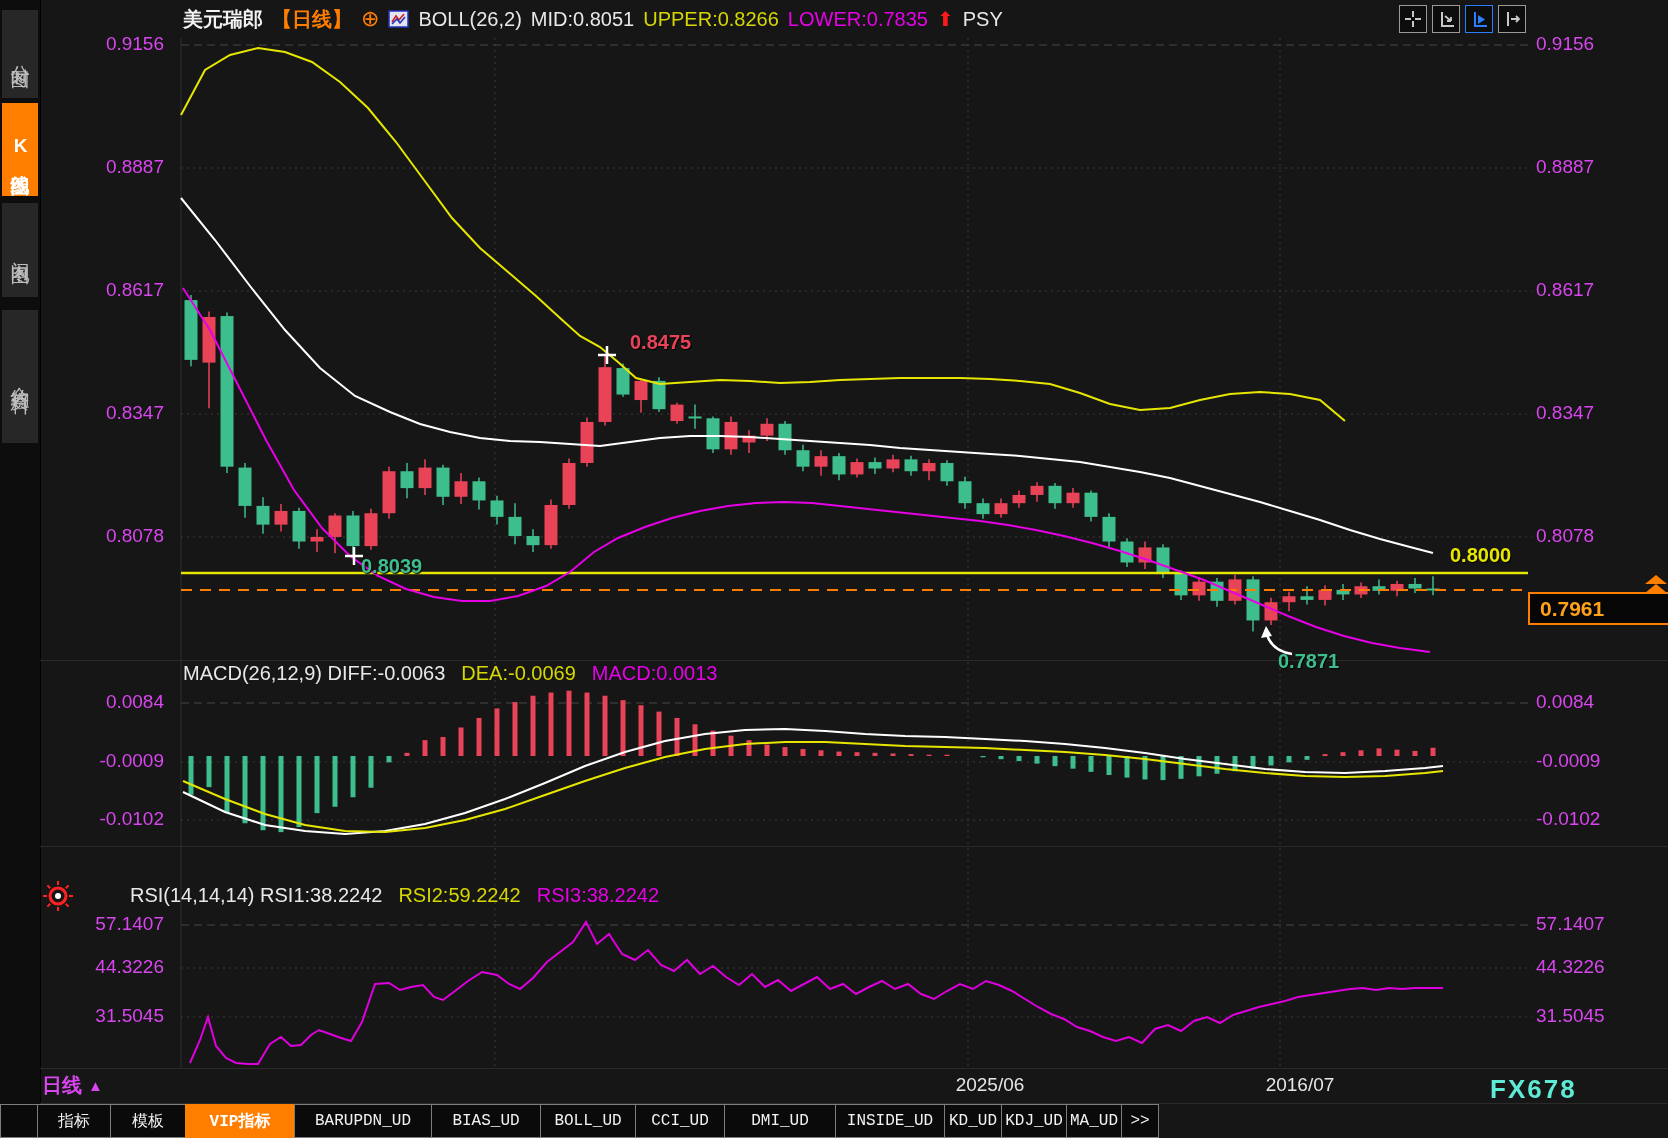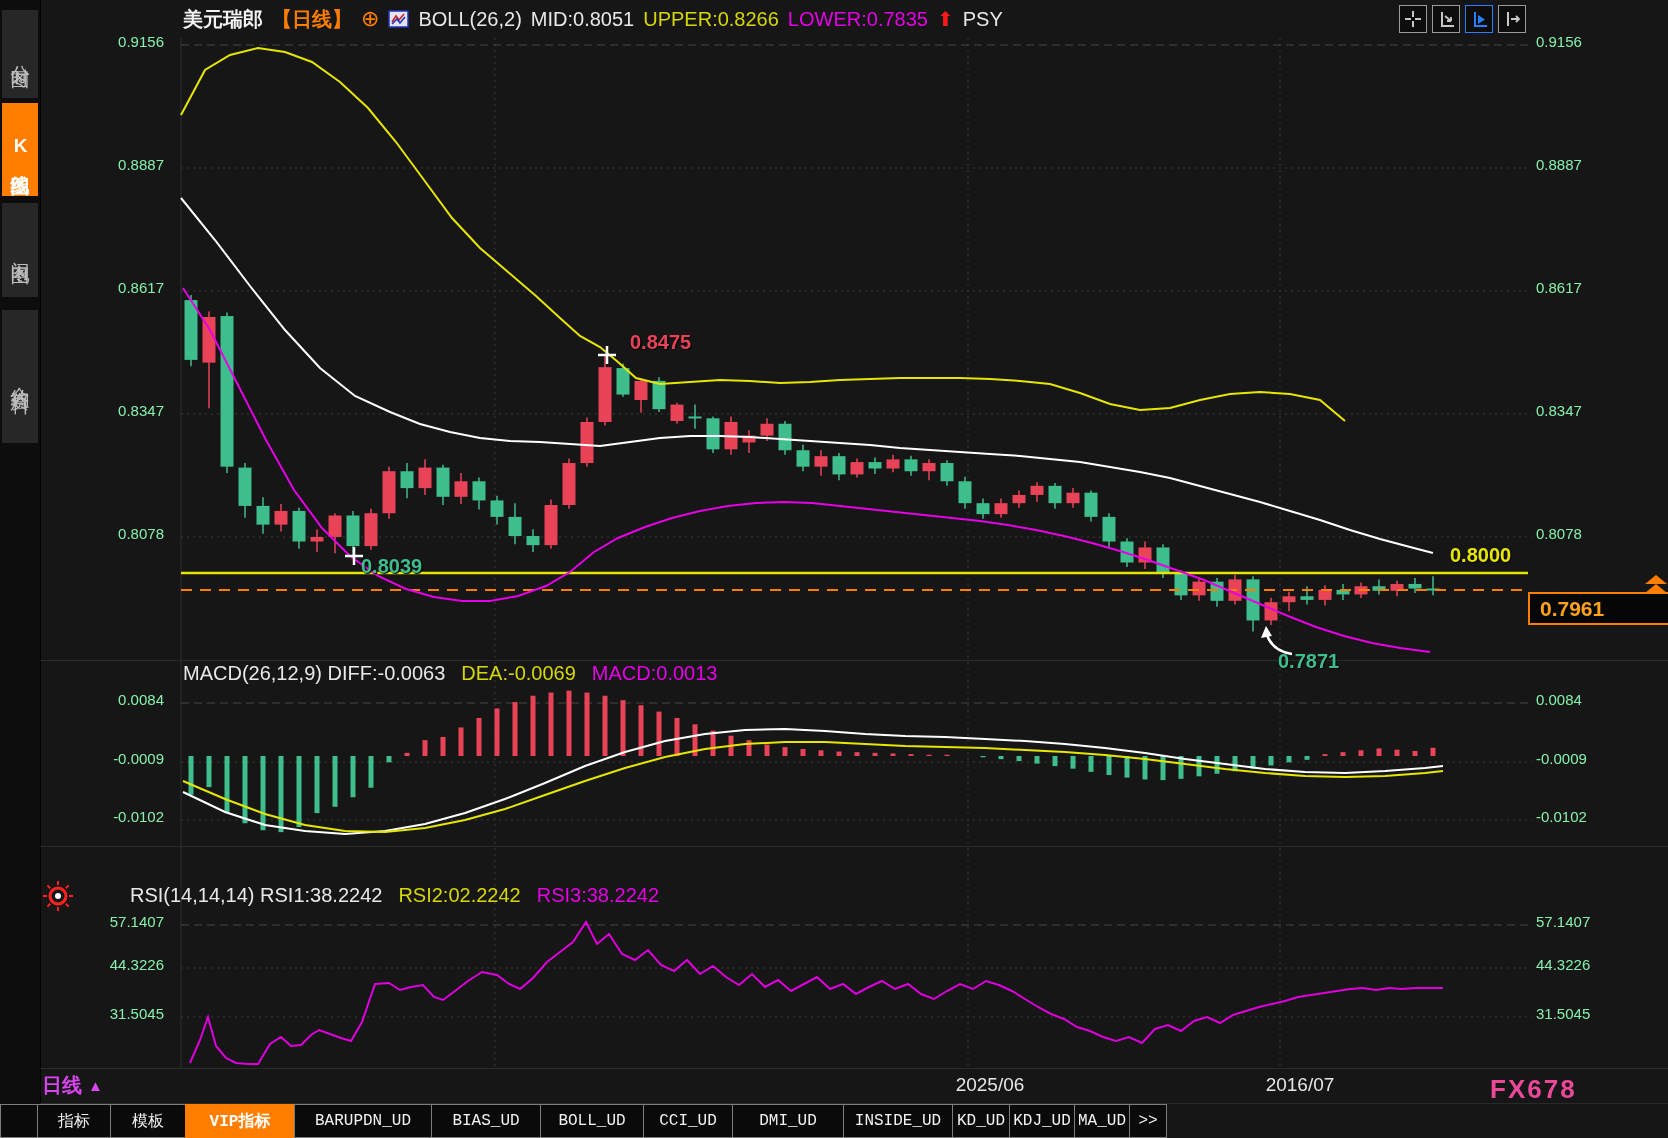--- a/index.html
+++ b/index.html
@@ -18,33 +18,33 @@
   .hd-target{color:#ff7e00;font-size:22px;line-height:20px;}
   .hd-white{color:#e8e8e8;}
   .hd-yellow{color:#d6d600;}
   .hd-magenta{color:#e600e6;}
   .hd-arrow{color:#ff1a1a;font-size:20px;}
   
   #toolbar{position:absolute;left:1399px;top:5px;display:flex;gap:5px;}
   .tool-btn{width:26px;height:26px;border:1px solid #9a9a9a;background:#0d0d0d;display:flex;align-items:center;justify-content:center;cursor:pointer;}
   .tool-btn.active{border-color:#2a7fff;}
   
-  .axis-lab{position:absolute;font-size:15px;color:#86efac;white-space:nowrap;}
+  .axis-lab{position:absolute;font-size:19px;color:#d946ef;white-space:nowrap;}
   .axis-left{left:50px;width:114px;text-align:right;}
   .axis-right{left:1536px;text-align:left;}
   
   .pane-header{position:absolute;display:flex;gap:16px;font-size:20px;white-space:nowrap;}
   
   .ann{position:absolute;font-size:20px;font-weight:bold;text-shadow:1px 1px 1px #000;white-space:nowrap;text-align:right;}
   #last-price-box{position:absolute;left:1528px;top:592px;width:134px;height:29px;border:2px solid #ff7e00;
        background:#060606;color:#ffa21a;font-size:21px;font-weight:bold;display:flex;align-items:center;padding-left:10px;}
   
   #period-btn{position:absolute;left:42px;top:1072px;font-size:20px;font-weight:bold;color:#d946ef;display:flex;align-items:center;gap:6px;cursor:pointer;}
   .x-lab{position:absolute;top:1074px;font-size:19px;color:#e6e6e6;transform:translateX(-50%);}
-  #watermark{position:absolute;left:1490px;top:1074px;font-size:26px;font-weight:bold;letter-spacing:2px;color:#ec4899;}
+  #watermark{position:absolute;left:1490px;top:1074px;font-size:26px;font-weight:bold;letter-spacing:2px;color:#5eead4;}
   
   #tab-bar{position:absolute;left:0;top:1104px;width:1668px;height:34px;display:flex;align-items:stretch;}
   .tab{box-sizing:border-box;border:1px solid #7d7d7d;margin-left:-1px;background:#0a0a0a;color:#f2f2f2;
        display:flex;align-items:center;justify-content:center;font-family:"Liberation Mono",monospace;
        font-size:16px;cursor:pointer;white-space:nowrap;}
   .tab.active{background:#ff7e00;border-color:#ff7e00;color:#fff;font-weight:bold;}
   .tab-spacer{box-sizing:border-box;border:1px solid #7d7d7d;background:#0a0a0a;}
   .sep{position:absolute;left:40px;width:1628px;height:1px;background:#2a2a2a;}
   #chart-svg{position:absolute;left:0;top:0;}
 </style>
@@ -364,21 +364,21 @@
   </div>
 
   <div class="pane-header" style="left:183px;top:662px;">
     <span class="hd-white">MACD(26,12,9) DIFF:-0.0063</span>
     <span class="hd-yellow">DEA:-0.0069</span>
     <span class="hd-magenta">MACD:0.0013</span>
   </div>
 
   <div class="pane-header" style="left:130px;top:884px;">
     <span class="hd-white">RSI(14,14,14) RSI1:38.2242</span>
-    <span class="hd-yellow">RSI2:02.2242</span>
+    <span class="hd-yellow">RSI2:59.2242</span>
     <span class="hd-magenta">RSI3:38.2242</span>
   </div>
 
   <div style="position:absolute;left:42px;top:880px;">
     <svg width="32" height="32">
       <circle cx="16" cy="16" r="8" fill="none" stroke="#ff2222" stroke-width="3"></circle>
       <circle cx="16" cy="16" r="3" fill="#fff"></circle>
       <g stroke="#ff2222" stroke-width="2">
         <line x1="16" y1="1" x2="16" y2="5"></line>
           <line x1="16" y1="27" x2="16" y2="31"></line>
@@ -411,21 +411,21 @@
     </div>
   <div id="watermark">FX678</div>
 
   <div id="tab-bar">
     <div class="tab-spacer" style="width:38px;"></div>
   <div class="tab" style="width: 74px;">指标</div>
       <div class="tab" style="width: 76px;">模板</div>
       <div class="tab active" style="width: 110px;">VIP指标</div>
       <div class="tab" style="width: 138px;">BARUPDN_UD</div>
       <div class="tab" style="width: 110px;">BIAS_UD</div>
-      <div class="tab" style="width: 104px; font-family: Liberation Mono, monospace;">BOLL_UD</div>
+      <div class="tab" style="width: 96px; font-family: Liberation Mono, monospace;">BOLL_UD</div>
       <div class="tab" style="width: 90px;">CCI_UD</div>
       <div class="tab" style="width: 112px;">DMI_UD</div>
       <div class="tab" style="width: 110px;">INSIDE_UD</div>
       <div class="tab" style="width: 58px;">KD_UD</div>
       <div class="tab" style="width: 66px;">KDJ_UD</div>
       <div class="tab" style="width: 56px;">MA_UD</div>
       <div class="tab" style="width: 38px;">&gt;&gt;</div>
     </div>
 
   <div id="axis-labels">

